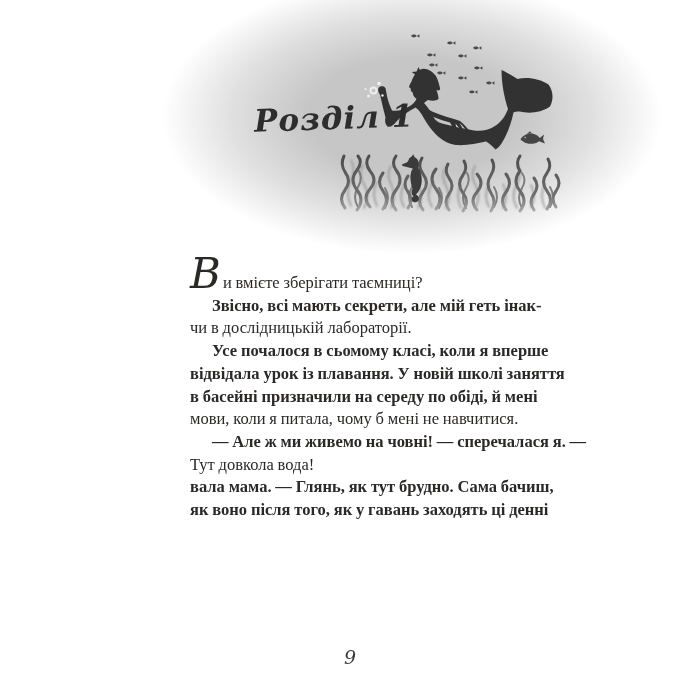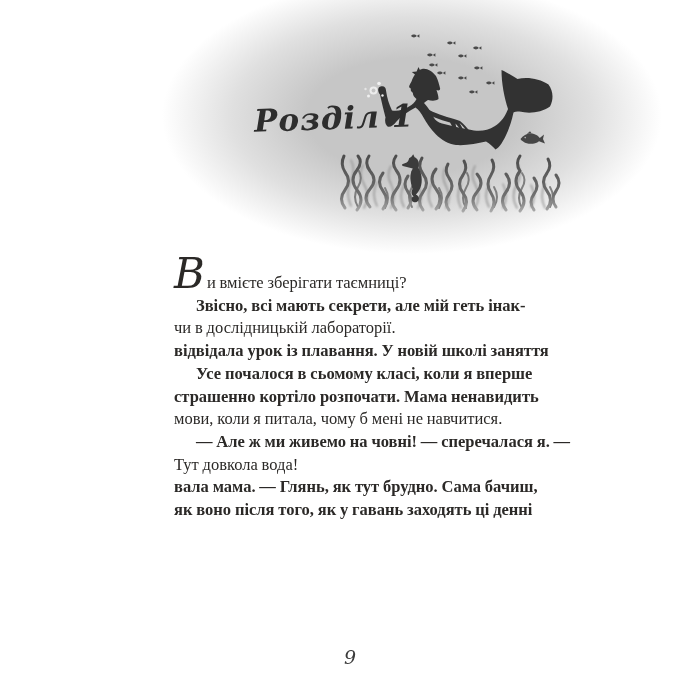--- a/index.html
+++ b/index.html
@@ -13,21 +13,21 @@
       #c6c6c6 0%, #c6c6c6 42%, rgba(198,198,198,0.55) 72%, rgba(198,198,198,0) 100%);
   }
   .illustration{position:absolute;left:165px;top:0;width:490px;height:265px;}
   .chapter-title{
     position:absolute;left:254px;top:100px;
     font-family:"DejaVu Serif",serif;font-style:italic;font-weight:bold;
     font-size:31px;color:#2d2d2d;letter-spacing:1px;transform:rotate(-2deg);
     white-space:nowrap;
   }
   .text-block{
-    position:absolute;left:174px;top:272px;width:338px;
+    position:absolute;left:190px;top:272px;width:338px;
     font-size:16.5px;line-height:22.7px;color:#2b2927;
     font-family:"Liberation Serif",serif;word-spacing:-0.3px;
   }
   .line{white-space:nowrap;}
   .j{text-align:justify;text-align-last:justify;font-weight:bold;}
   .ind{padding-left:22px;}
   .dropcap{
     font-family:"DejaVu Serif",serif;font-style:italic;font-size:42px;
     line-height:0;margin-right:2px;color:#2b2927;
   }
@@ -218,23 +218,23 @@
       <circle cx="360.2" cy="137.6" r="0.8" fill="#b5b5b5"></circle>
     </g>
   </svg>
 
   <div class="chapter-title">Розділ 1</div>
 
   <div class="text-block">
     <div class="line"><span class="dropcap">В</span><span>и вмієте зберігати таємниці?</span></div>
     <div class="line j ind">Звісно, всі мають секрети, але мій геть інак-</div>
     <div class="line">чи в дослідницькій лабораторії.</div>
+    <div class="line j ind">Усе почалося в сьомому класі, коли я вперше</div>
     <div class="line j">відвідала урок із плавання. У новій школі заняття</div>
-    <div class="line j ind">Усе почалося в сьомому класі, коли я вперше</div>
-    <div class="line j">страшенно кортіло розпочати. Мама ненавидить</div>
+    <div class="line j">в басейні призначили на середу по обіді, й мені</div>
     <div class="line">мови, коли я питала, чому б мені не навчитися.</div>
     <div class="line j ind">— Але ж ми живемо на човні! — сперечалася я. —</div>
     <div class="line">Тут довкола вода!</div>
     <div class="line j">вала мама. — Глянь, як тут брудно. Сама бачиш,</div>
     <div class="line j">як воно після того, як у гавань заходять ці денні</div>
   </div>
 
   <div class="page-number">9</div>
 
 </div>

